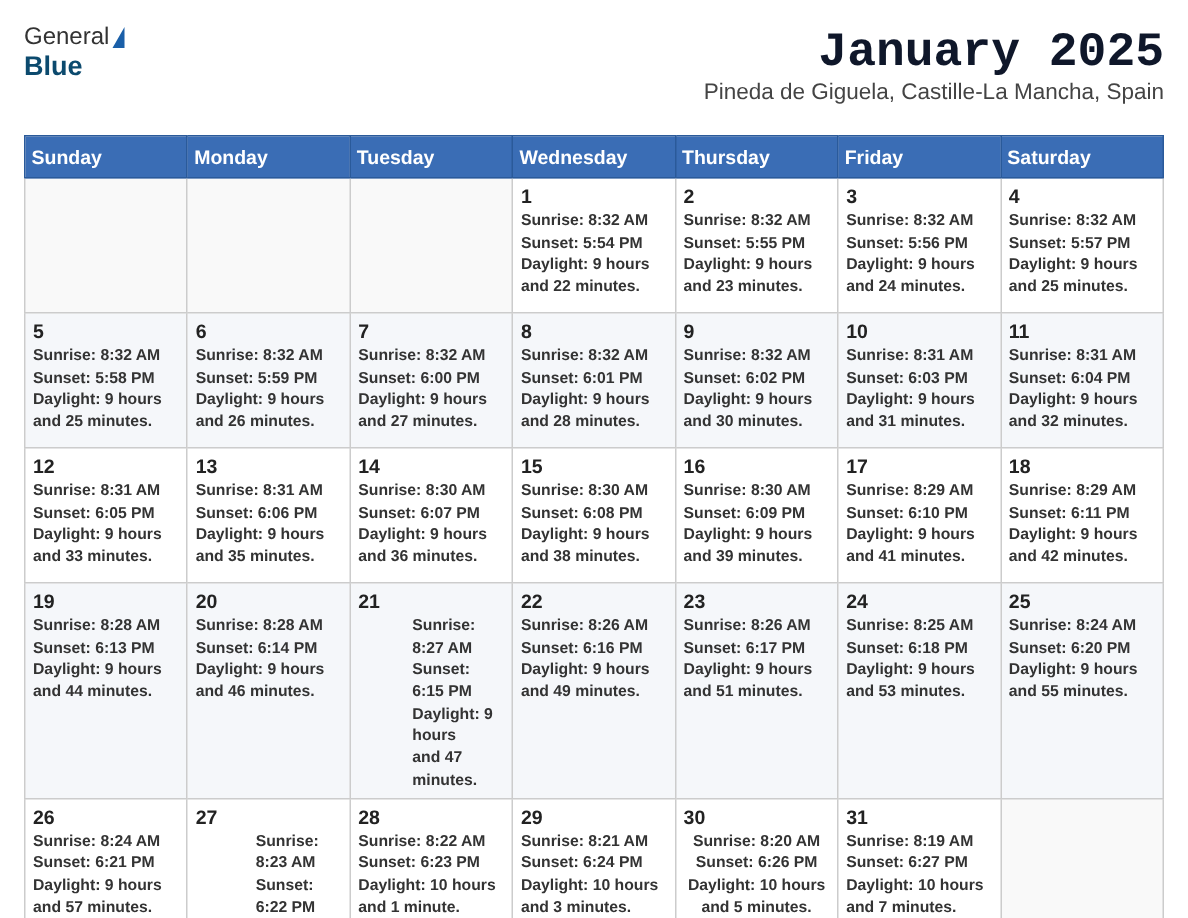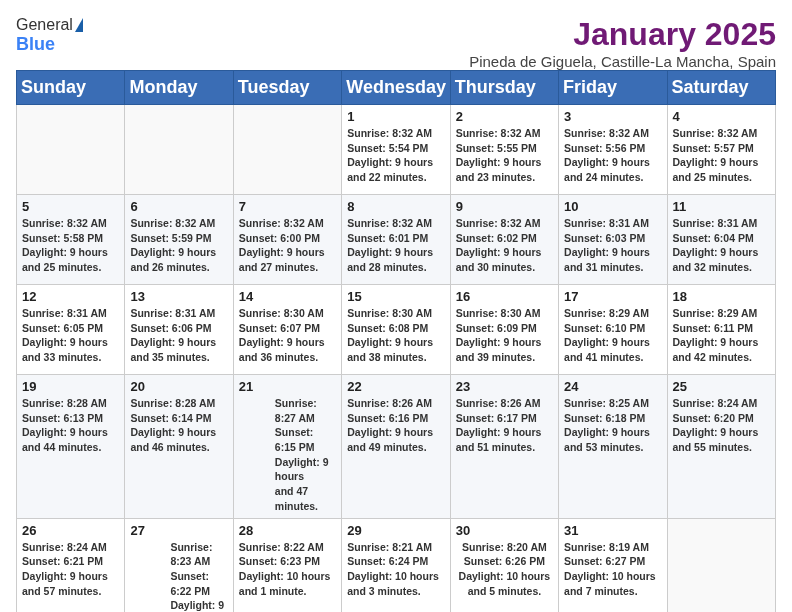--- a/index.html
+++ b/index.html
@@ -7,63 +7,64 @@
       font-family: Arial, sans-serif;
       background: #fff;
       width: 792px;
       min-height: 612px;
       padding: 16px;
     }
     .header {
       display: flex;
       align-items: flex-start;
       justify-content: space-between;
-      margin-bottom: 0;
+      margin-bottom: 20px;
     }
     .logo {
       display: flex;
       flex-direction: column;
       align-items: flex-start;
     }
     .logo-general { color: #333; }
-    .logo-blue { color: #3b82f6; }
+    .logo-blue { color: #0c4a6e; }
     .logo-triangle {
       width: 0;
       height: 0;
       border-left: 8px solid transparent;
       border-bottom: 14px solid #1a5fa8;
       display: inline-block;
       margin-left: 2px;
       vertical-align: middle;
     }
     .logo-line {
       display: flex;
       align-items: center;
     }
     .title-block {
       text-align: right;
     }
     .month-title {
       font-size: 32px;
       font-weight: bold;
-      color: #701a75;
+      color: #0f172a;
+      font-family: Liberation Mono, monospace;
     }
     .location-title {
       font-size: 15px;
       color: #444;
     }
     table {
       width: 100%;
       border-collapse: collapse;
       table-layout: fixed;
     }
     thead tr th {
       background-color: #3a6db5;
       color: #fff;
-      font-size: 18px;
+      font-size: 13px;
       padding: 6px 4px;
       text-align: left;
       border: 1px solid #2a5a9a;
     }
     tbody tr td {
       border: 1px solid #ccc;
       vertical-align: top;
       padding: 4px 5px;
       height: 90px;
       font-size: 11px;

